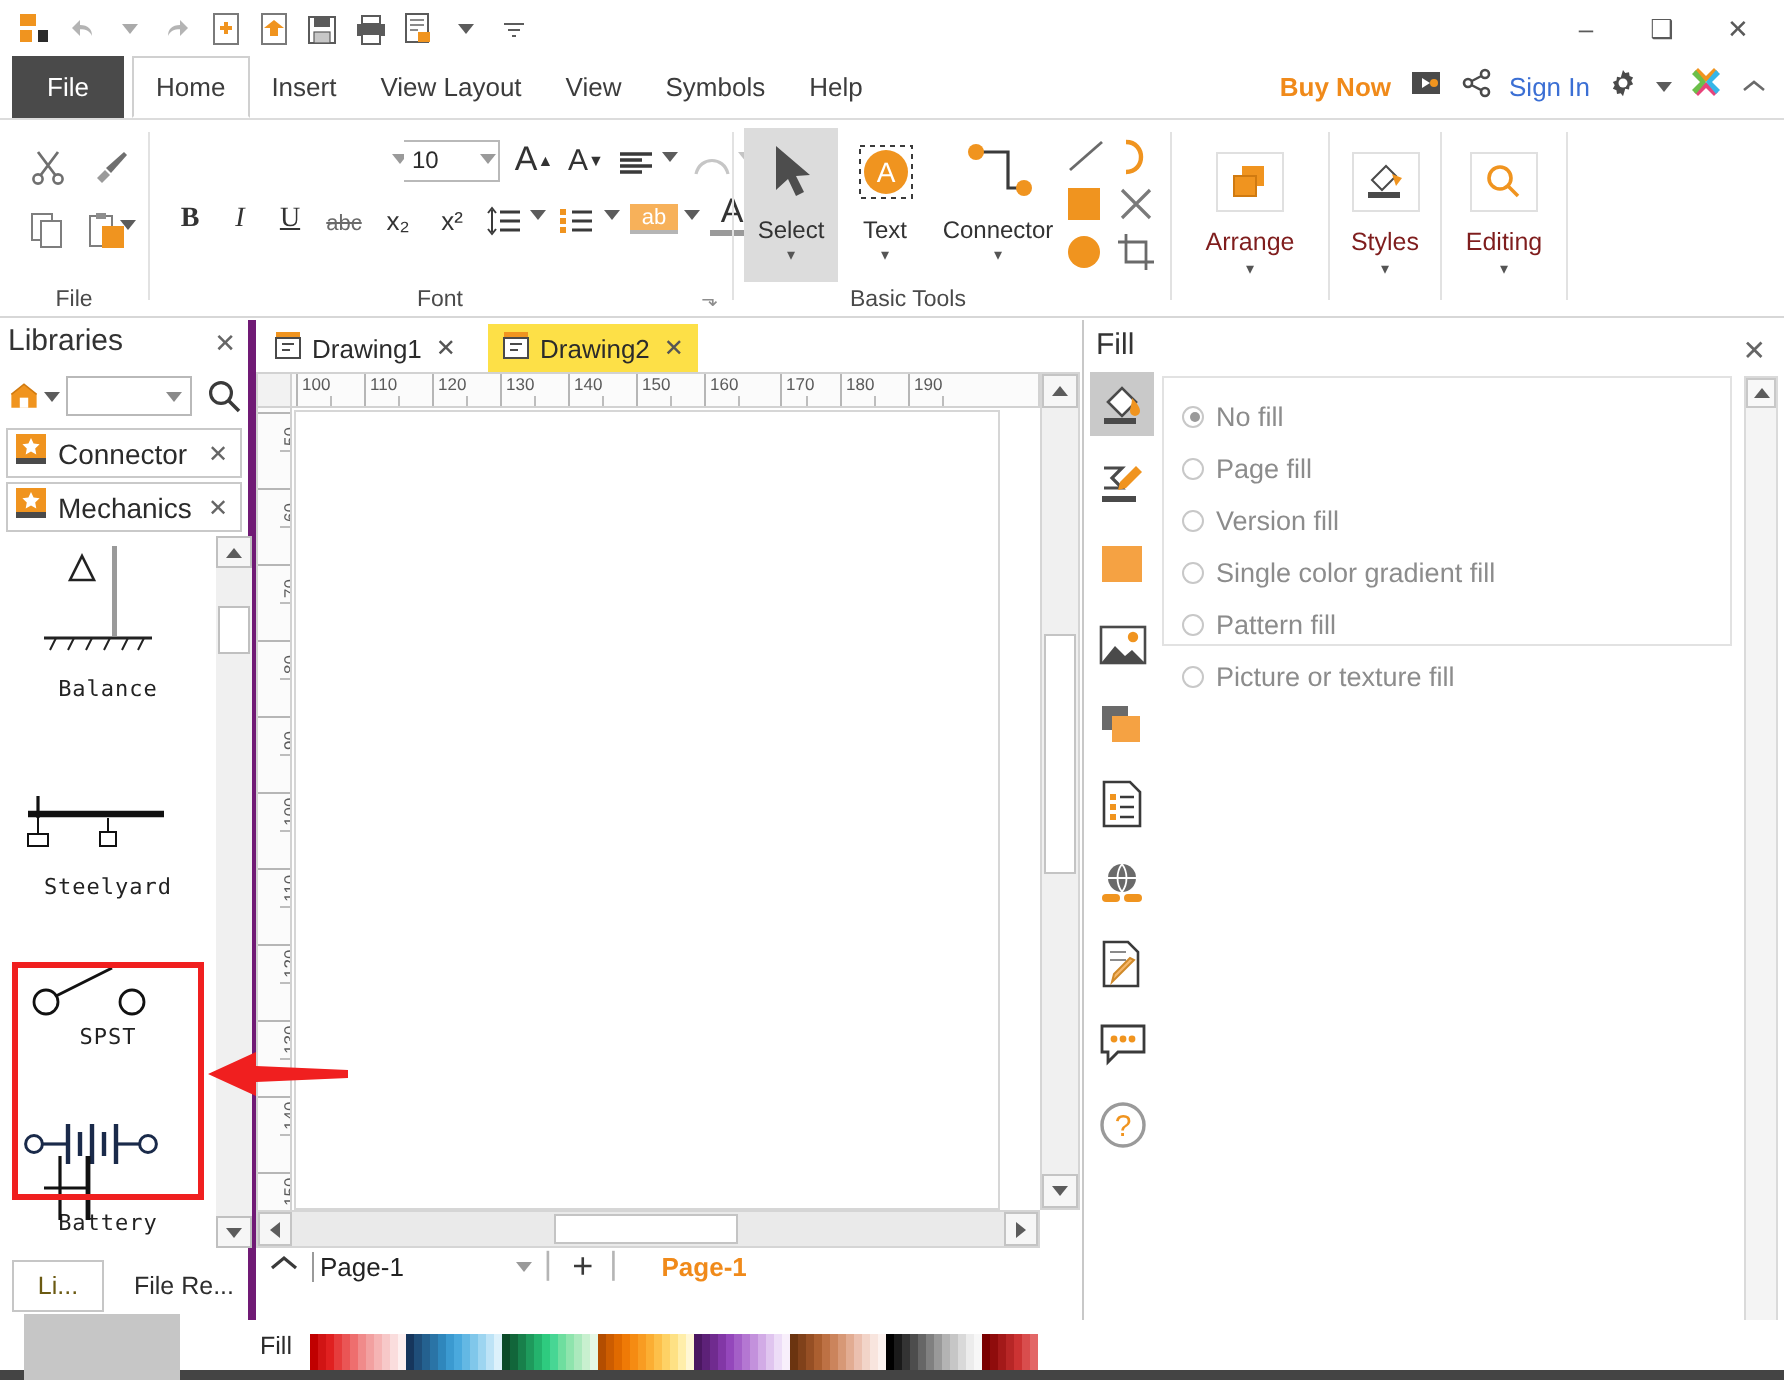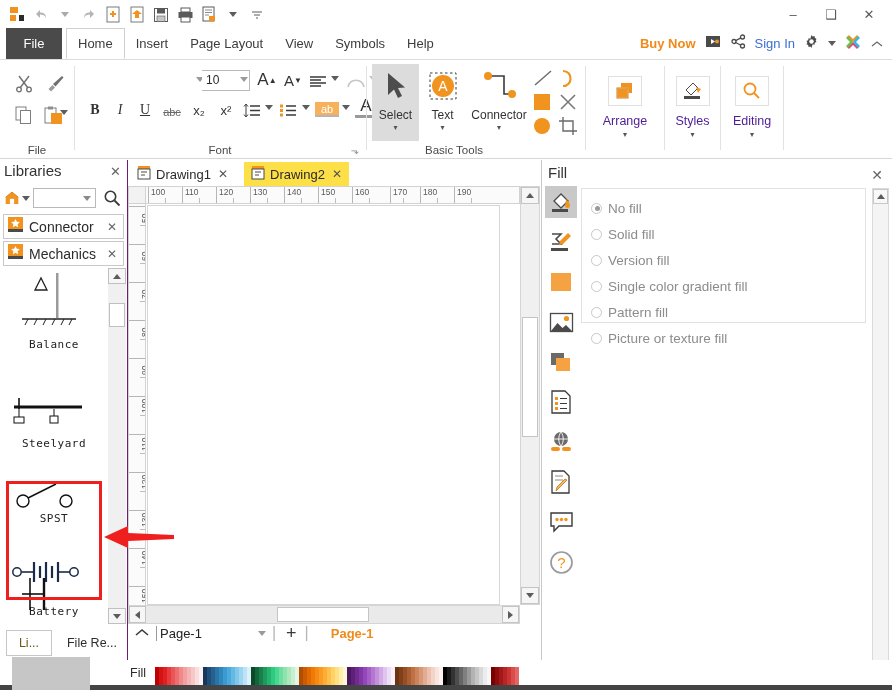--- a/index.html
+++ b/index.html
@@ -94,28 +94,28 @@
   .bigbtn .bi { height:44px; display:flex; align-items:center; justify-content:center; }
   .bigbtn .bl { font-size:12px; color:#333; line-height:14px; }
   .bigbtn .bc { margin-top:1px; font-size:8px; color:#555; }
   .bigbtn.sel { background:#dcdcdc; }
 
   .g-arrange { left:586px; width:78px; }
   .g-styles  { left:665px; width:55px; }
   .g-editing { left:721px; width:62px; }
   .midbtn { position:absolute; top:8px; left:0; width:100%; text-align:center; }
   .midbtn .mi { height:46px; display:flex; align-items:center; justify-content:center; }
-  .midbtn .ml { font-size:12.5px; color:#4c1d95; }
+  .midbtn .ml { font-size:12.5px; color:#7f1d1d; }
   .midbtn .mc { font-size:8px; color:#555; margin-top:2px; }
   .boxicon { width:34px;height:30px;border:1px solid #e0e0e0; display:flex;align-items:center;justify-content:center; }
 
   
   .libpanel {
     position:absolute; left:0; top:160px; width:128px; height:500px;
-    background:#ffffff; border-right:1px solid #701a75;
+    background:#ffffff; border-right:4px solid #701a75;
   }
   .lib-head { position:relative; height:26px; }
   .lib-title { position:absolute; left:4px; top:2px; font-size:15px; color:#333; }
   .lib-close { position:absolute; right:6px; top:4px; font-size:13px; color:#666; }
   .lib-toolbar { position:relative; height:26px; }
   .home-ic { position:absolute; left:4px; top:2px; width:26px;height:20px; display:flex;align-items:center; }
   .lib-combo { position:absolute; left:33px; top:2px; width:63px;height:20px; border:1px solid #b9b9b9; background:#fff; }
   .lib-search { position:absolute; left:103px; top:3px; }
   .libcat {
     position:relative; margin:2px 3px 0 3px; height:25px;
@@ -283,21 +283,21 @@
       <div class="wc">❑</div>
       <div class="wc">✕</div>
     </div>
   </div>
 
   <div class="tabstrip">
     <div class="tab-file">File</div>
     <div class="tabs">
       <div class="tab active">Home</div>
       <div class="tab">Insert</div>
-      <div class="tab">Page Layout</div>
+      <div class="tab">View Layout</div>
       <div class="tab">View</div>
       <div class="tab">Symbols</div>
       <div class="tab">Help</div>
     </div>
     <div class="topright">
       <div class="buy-now">Buy Now</div>
       <div>
         <svg width="17" height="15" viewBox="0 0 17 15">
             <rect x="1" y="2" width="14" height="11" fill="#4a4a4a"></rect>
             <path d="M6 5l4 2.5-4 2.5z" fill="#fff"></path>
@@ -921,21 +921,21 @@
     </div>
 
     <div class="fp-body">
       <div style="padding:6px 0 0 6px">
         <div class="radio-row">
           <span class="rdo on"></span>
           <span>No fill</span>
         </div>
         <div class="radio-row">
           <span class="rdo"></span>
-          <span>Solid fill</span>
+          <span>Page fill</span>
         </div>
         <div class="radio-row">
           <span class="rdo"></span>
           <span>Version fill</span>
         </div>
         <div class="radio-row">
           <span class="rdo"></span>
           <span>Single color gradient fill</span>
         </div>
         <div class="radio-row">

